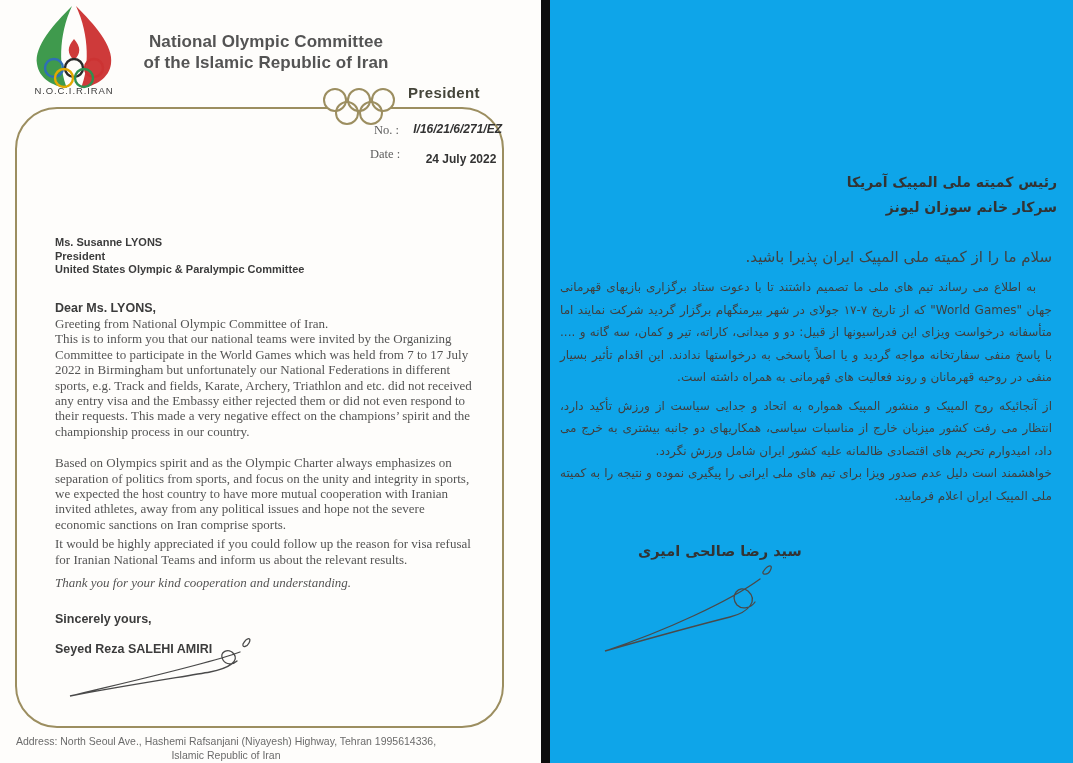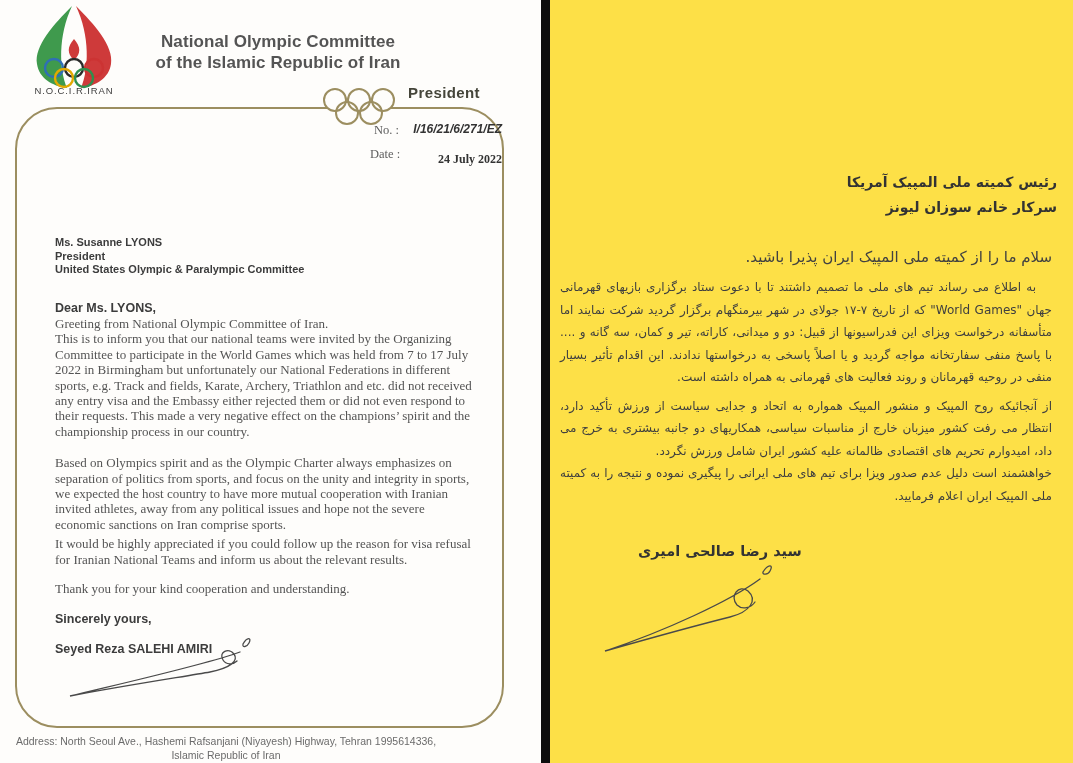--- a/index.html
+++ b/index.html
@@ -5,52 +5,52 @@
   html,body { margin:0; padding:0; background:#e8e8e8; }
   #stage {
     position:relative; width:1073px; height:763px; background:#ffffff;
     overflow:hidden; font-family:"Liberation Sans", sans-serif;
   }
   
   #left-page { position:absolute; left:0; top:0; width:541px; height:763px; background:#fefdfb; }
   .logo-svg { position:absolute; left:22px; top:4px; }
   .logo-caption { position:absolute; left:14px; top:85px; width:120px; text-align:center;
     font-size:9.5px; letter-spacing:0.9px; color:#3d3d3d; }
-  .org-title { position:absolute; left:152px; top:31px; width:252px; text-align:center;
+  .org-title { position:absolute; left:140px; top:31px; width:252px; text-align:center;
     font-size:17px; font-weight:700; color:#545454; line-height:21px; letter-spacing:0.1px; }
   .letter-frame { position:absolute; left:15px; top:107px; width:485px; height:617px;
     border:2px solid #9c8e60; border-radius:42px; }
   .frame-rings { position:absolute; left:322px; top:86px; }
   .president { position:absolute; left:408px; top:84px; font-size:15px; font-weight:700;
     color:#45453a; letter-spacing:0.4px; }
   .ref-label { position:absolute; color:#5d5d5d; font-size:12.5px;font-family:Liberation Serif, serif; }
   .no-label  { left:374px; top:123px; }
   .date-label{ left:370px; top:147px; }
   .ref-value { position:absolute; font-size:12px; font-weight:700; color:#333; }
   .no-value  { left:410px; top:122px; width:92px; text-align:right; font-style:italic; }
-  .date-value{ left:429px; top:152px; width:82px; text-align:center;font-family:Liberation Serif, serif; }
+  .date-value{ left:420px; top:152px; width:82px; text-align:center; }
   .recipient { position:absolute; left:55px; top:236px; font-size:11px; font-weight:700;
     color:#3c3c3c; line-height:13.5px; }
   .salutation { position:absolute; left:55px; top:301px; font-size:12.5px; font-weight:700; color:#3c3c3c; }
   .body-en { position:absolute; left:55px; top:316px; width:420px;
     font-family:"Liberation Serif", serif; font-size:13px; line-height:15.4px; color:#545454; }
   .body-en p { margin:0; }
   .body-en .p2 { margin-top:16px; }
   .body-en .p3 { margin-top:4px; }
-  .body-en .p4 { margin-top:14px; }
+  .body-en .p4 { margin-top:8px;font-style:italic; }
   .closing   { position:absolute; left:55px; top:612px; font-size:12.5px; font-weight:700; color:#3c3c3c; }
   .signer-en { position:absolute; left:55px; top:642px; font-size:12.5px; font-weight:700; color:#3c3c3c; }
   .signature-en { position:absolute; left:58px; top:630px; }
   .footer { position:absolute; left:0; top:734px; width:452px; text-align:center;
     font-size:10.5px; color:#6b6b6b; line-height:14px; }
   .footer .seg { display:inline-block; margin:0 9px; }
   
   #divider { position:absolute; left:541px; top:0; width:9px; height:763px; background:#0d0d0d; }
   
-  #right-page { position:absolute; left:550px; top:0; width:523px; height:763px; background:#fde047;
+  #right-page { position:absolute; left:550px; top:0; width:523px; height:763px; background:#0ea5e9;
     font-family:"DejaVu Sans", sans-serif; }
   .fa-recipient { position:absolute; right:16px; top:170px; direction:rtl; text-align:right;
     font-weight:700; font-size:14px; color:#333; line-height:25px; }
   .fa-greeting { position:absolute; right:21px; top:248px; direction:rtl;
     font-size:15px; color:#414141; }
   .fa-body { position:absolute; right:21px; top:276px; width:492px; direction:rtl;
     text-align:justify; font-size:12px; line-height:22.5px; color:#3f3f3f; }
   .fa-body p { margin:0; }
   .fa-body .indent-first { text-indent:16px; }
   .fa-body .fp2 { margin-top:6px; }

